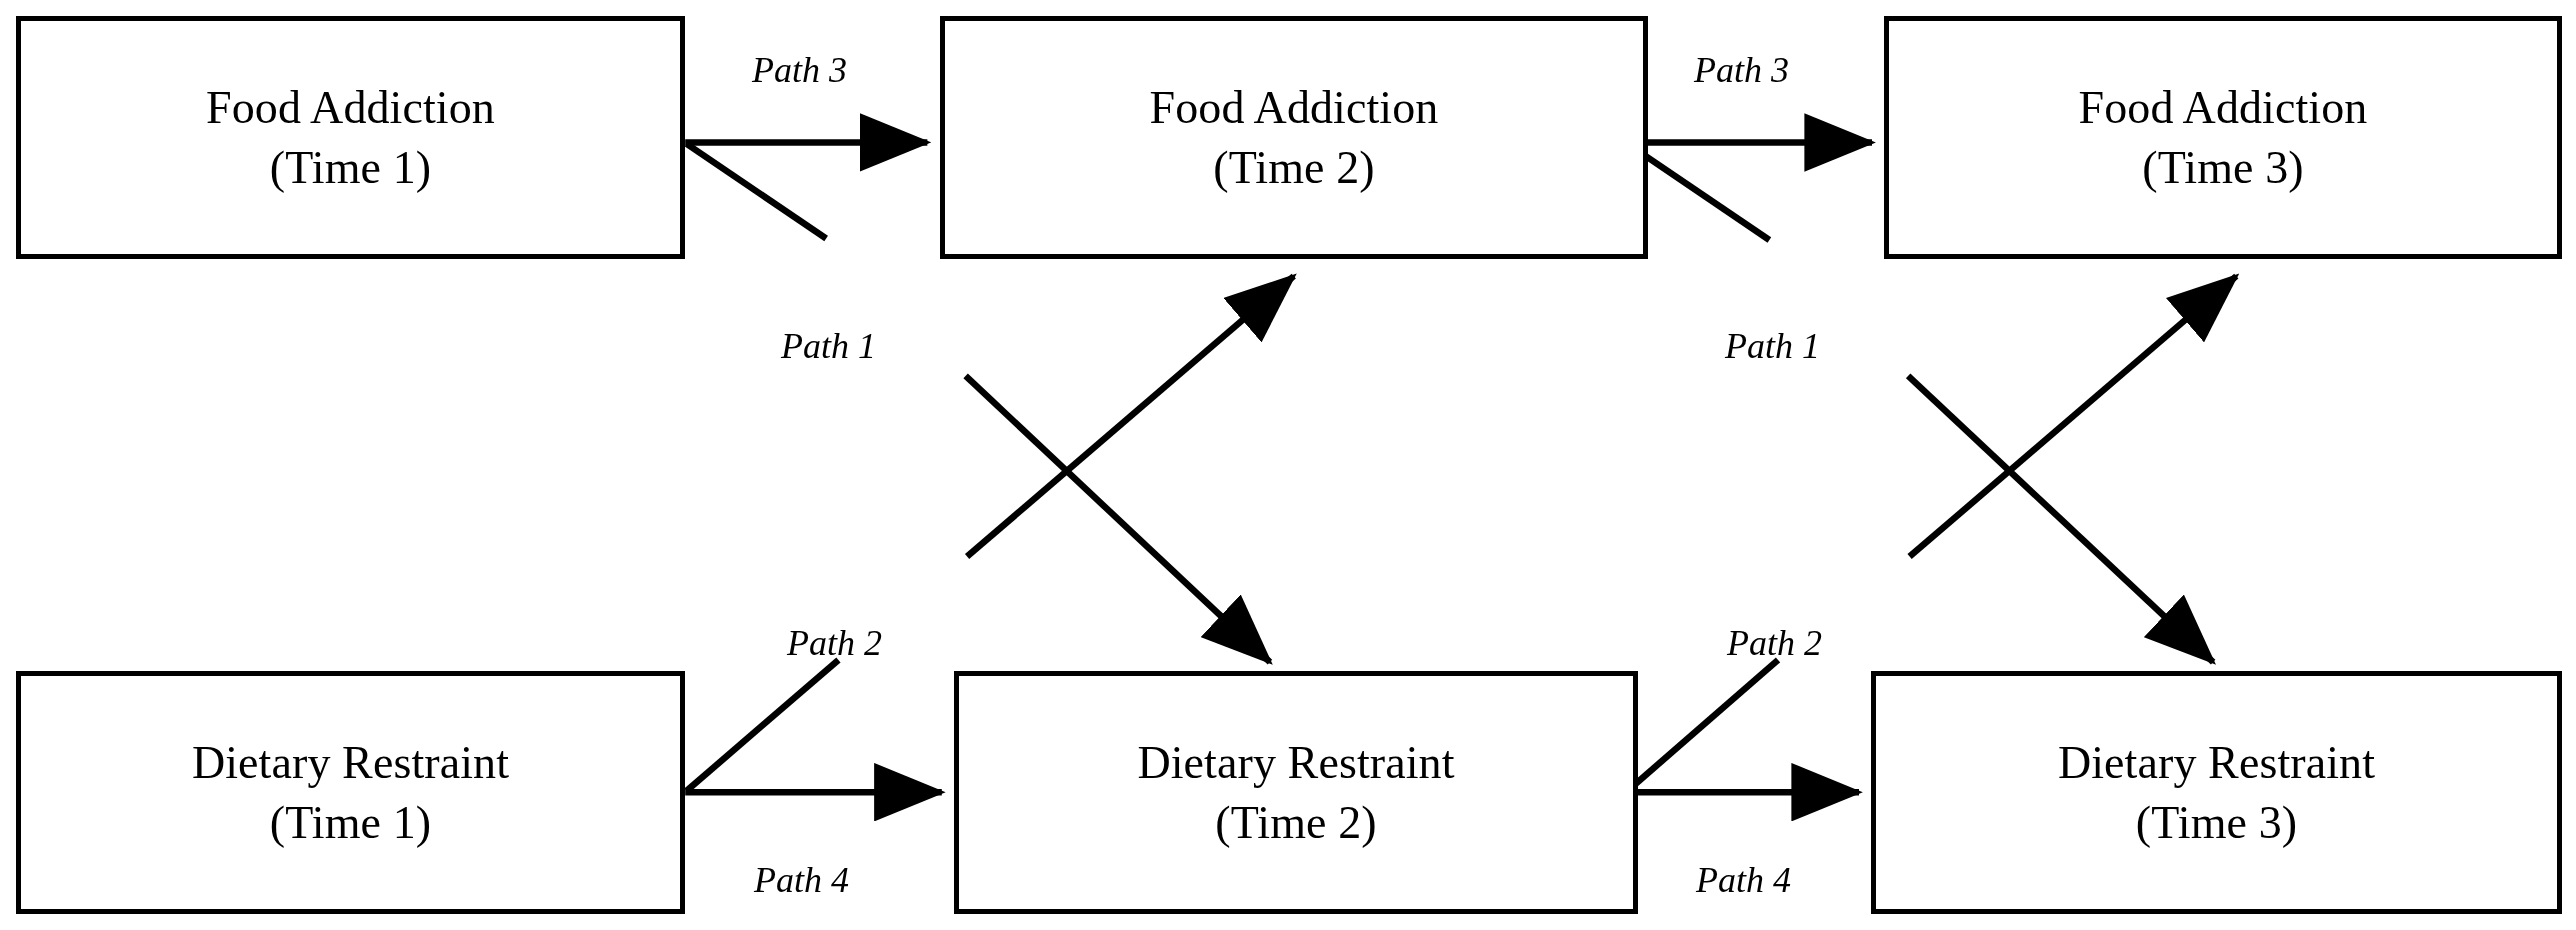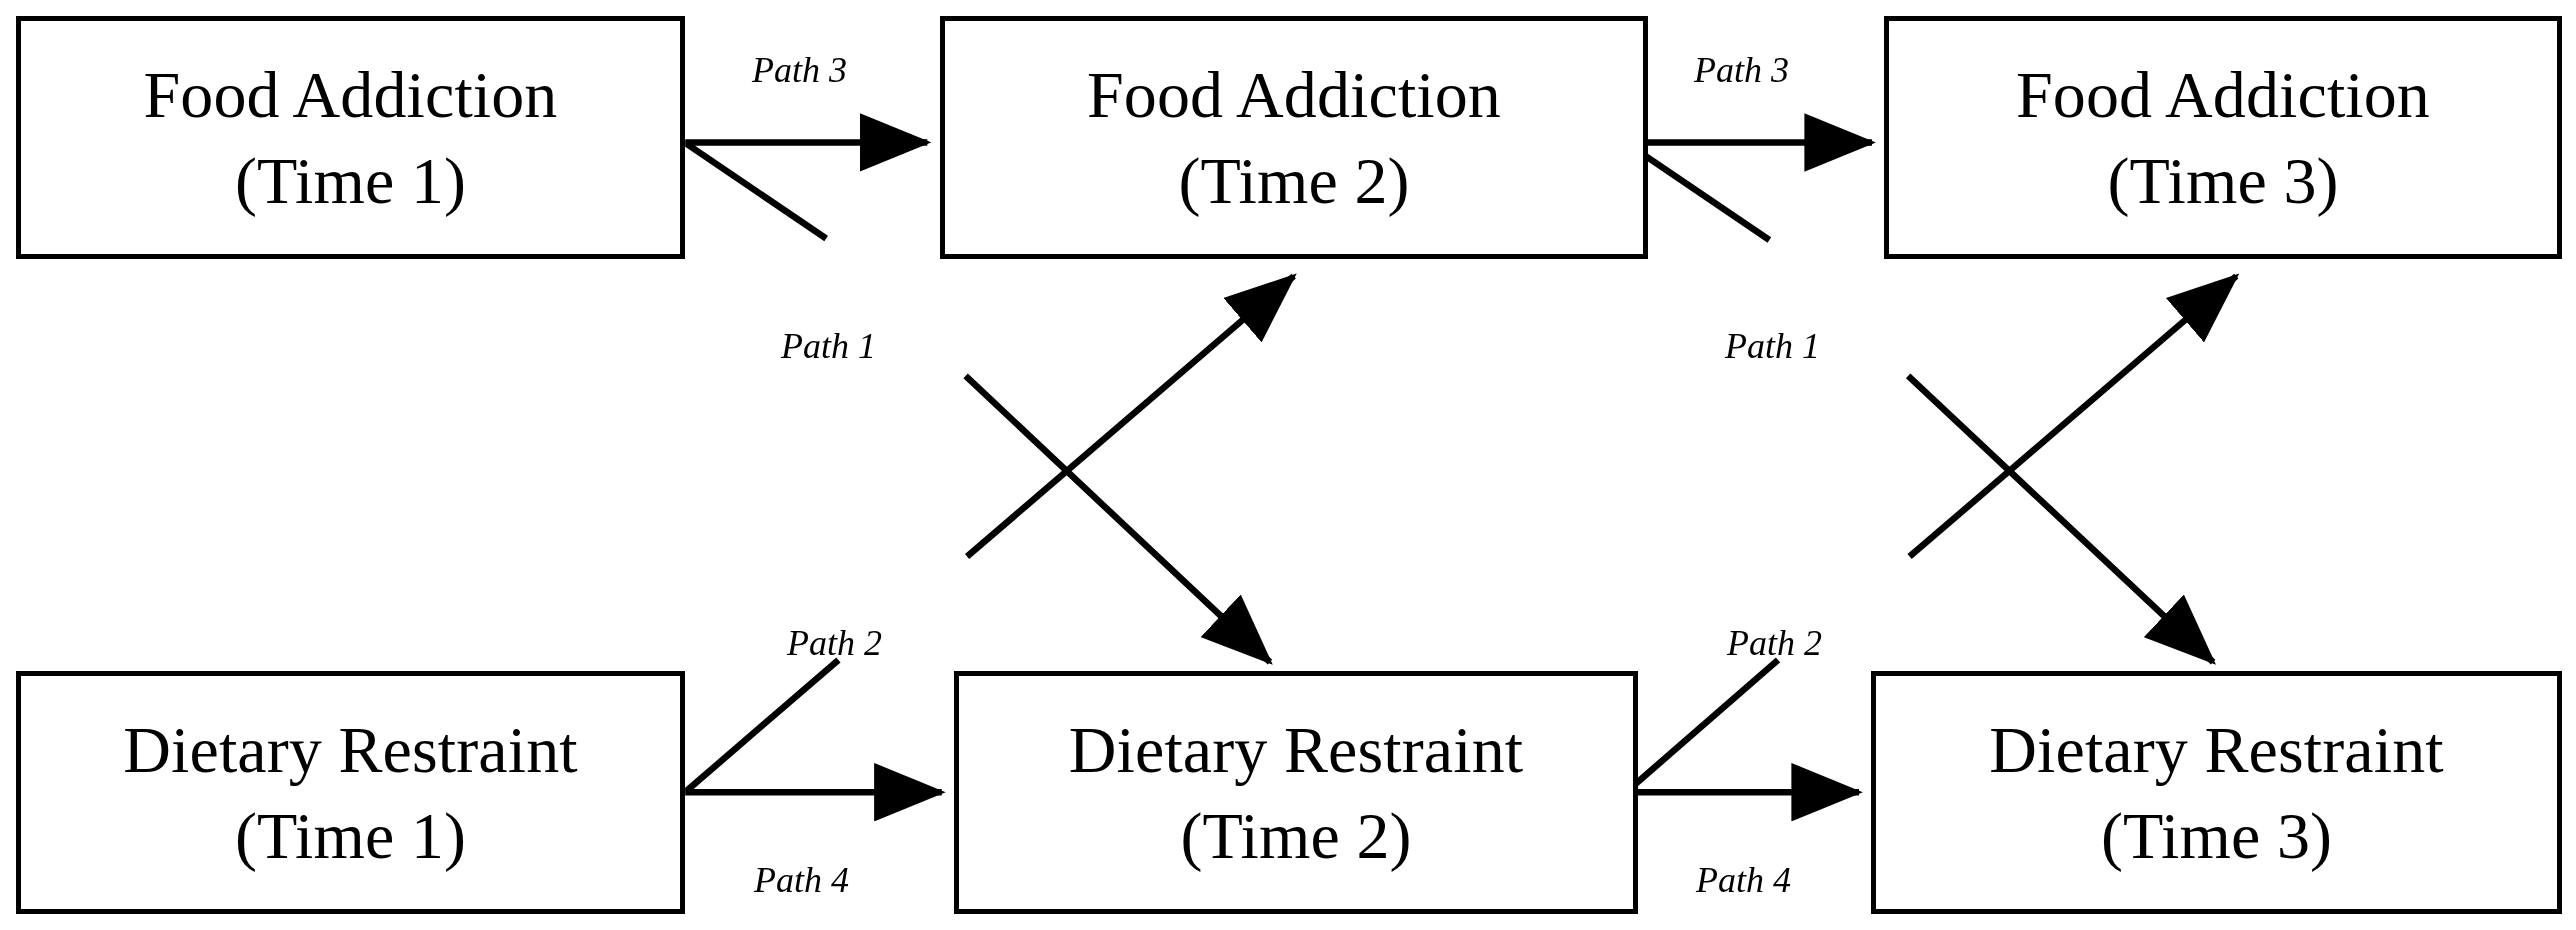--- a/index.html
+++ b/index.html
@@ -27,21 +27,21 @@
     position: absolute;
     box-sizing: border-box;
     border: 5px solid #000000;
     background: #ffffff;
     display: flex;
     flex-direction: column;
     align-items: center;
     justify-content: center;
     text-align: center;
     color: #000000;
-    font-size: 66px;
+    font-size: 46px;
     line-height: 1.30;
     letter-spacing: 0.1px;
     z-index: 3;
   }
   .node-line { display: block; white-space: nowrap; }
   .path-label {
     position: absolute;
     font-style: italic;
     font-size: 36px;
     line-height: 1;

